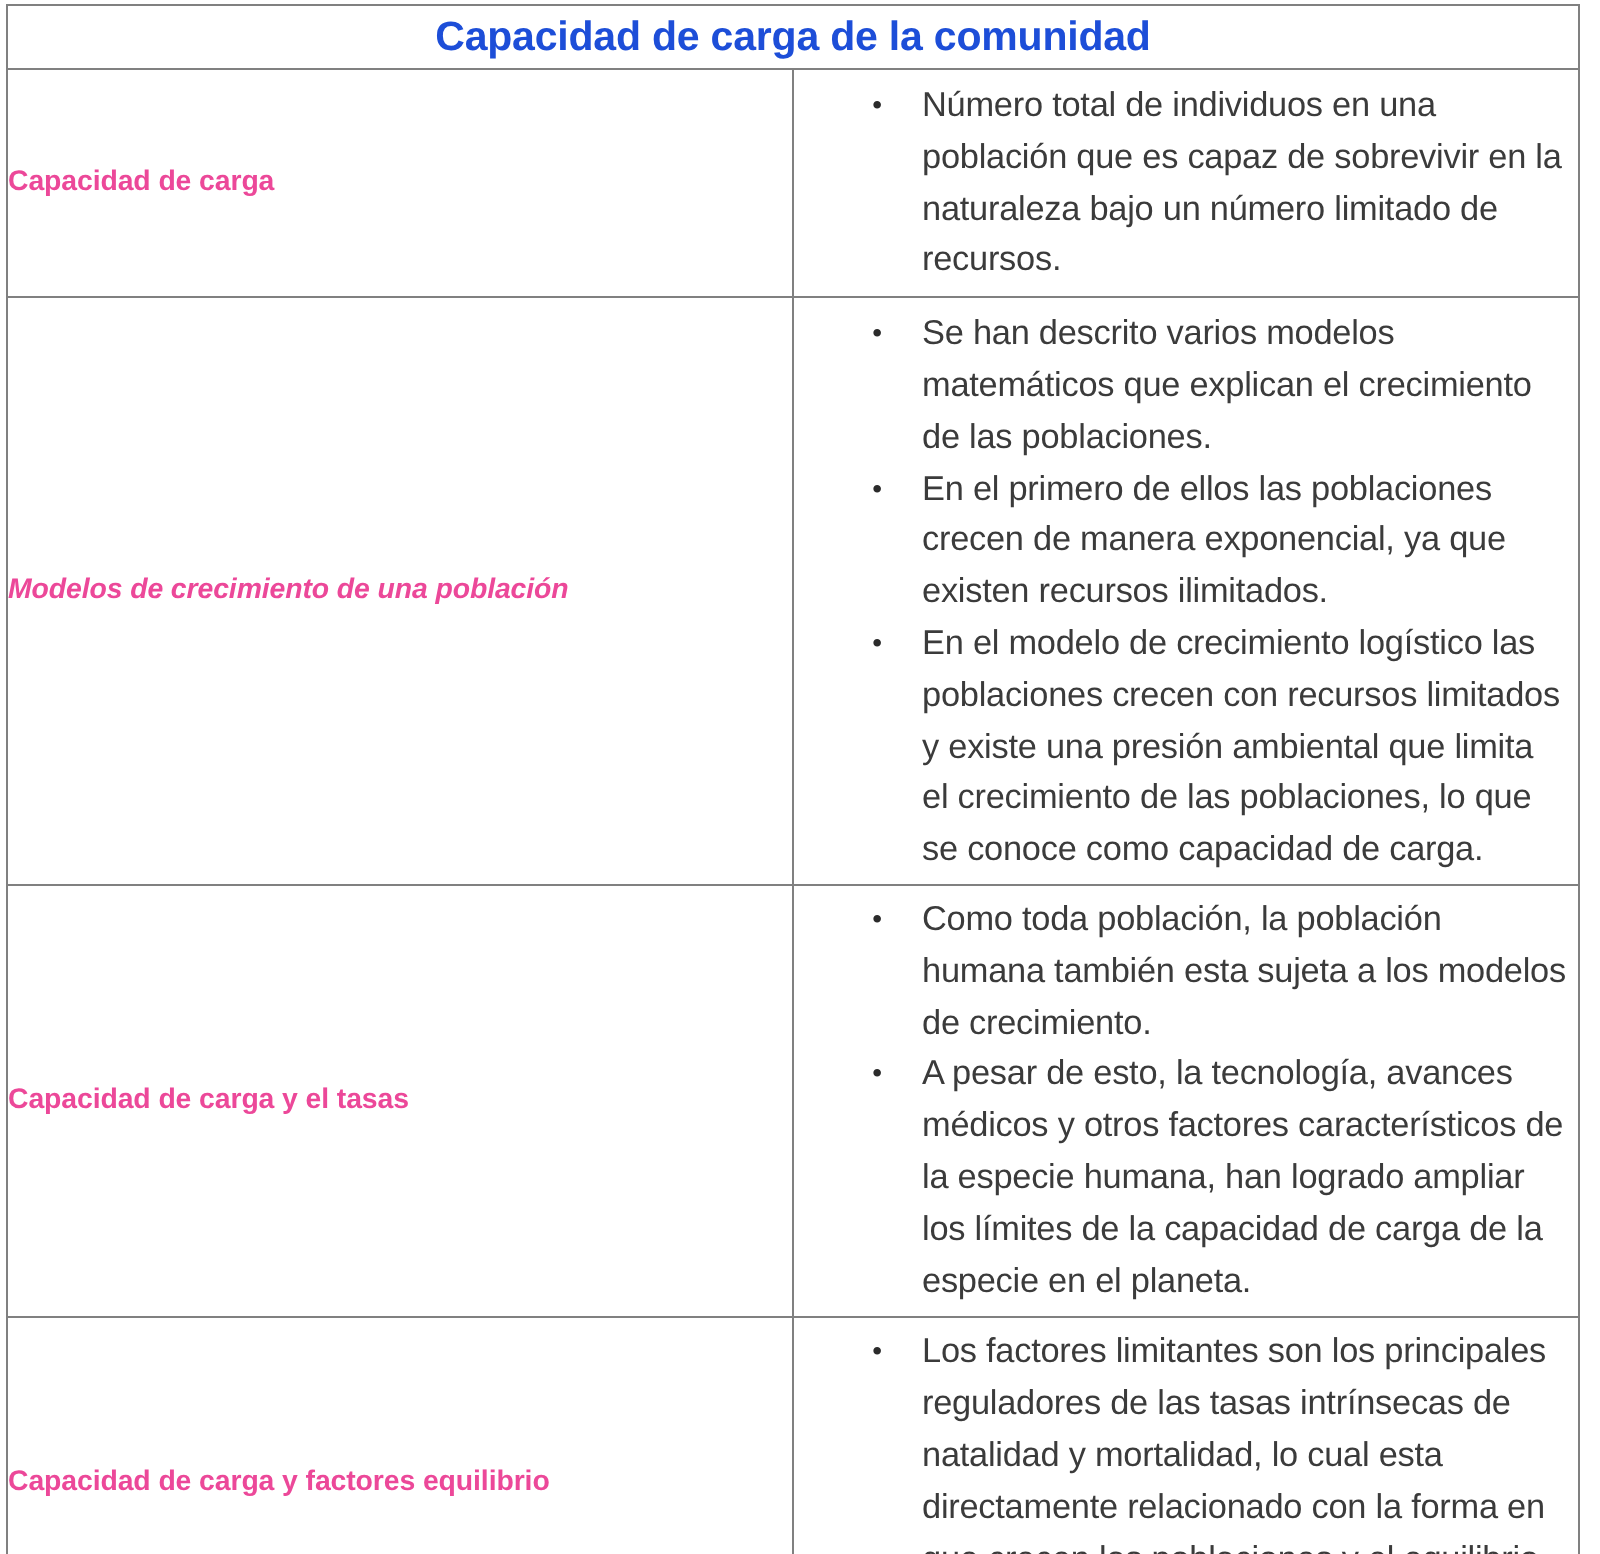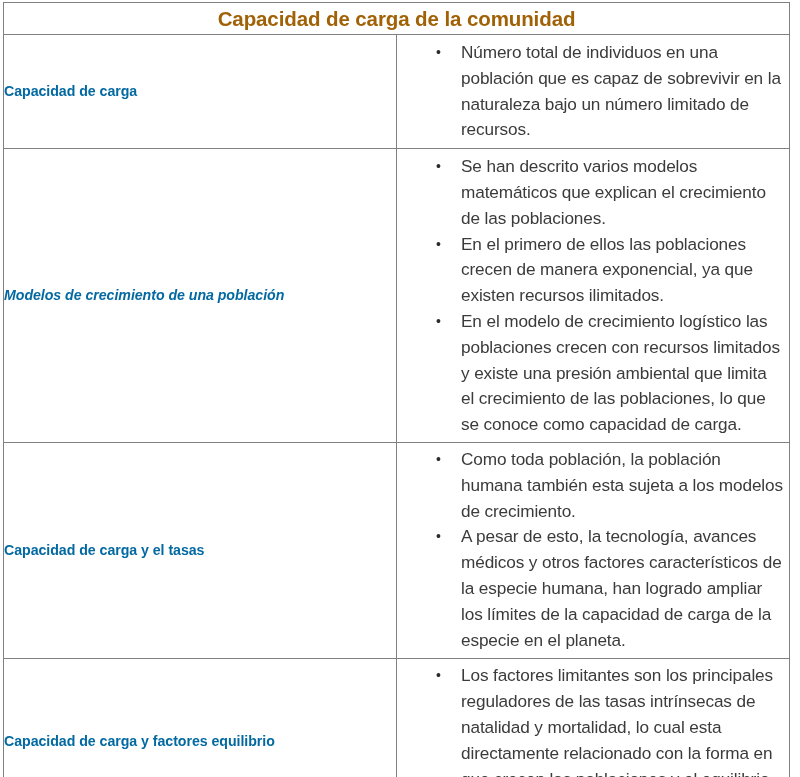--- a/index.html
+++ b/index.html
@@ -41,36 +41,36 @@
   
   .title-cell {
     height: 31px;
     text-align: center;
     vertical-align: middle;
     padding: 0 4px;
   }
   .title-text {
     font-size: 20.5px;
     font-weight: bold;
-    color: #a16207;
+    color: #1d4ed8;
     letter-spacing: -0.1px;
     line-height: 27px;
     white-space: nowrap;
   }
 
   
   .label-cell {
     width: 365px;
     padding: 4px 10px 4px 12px;
     vertical-align: middle;
   }
   .label-text {
     font-size: 14.2px;
     font-weight: bold;
-    color: #0369a1;
+    color: #ec4899;
     line-height: 21px;
     letter-spacing: -0.05px;
   }
 
   
   .content-cell {
     padding: 6px 6px 6px 0;
     vertical-align: middle;
   }
   ul.bullets {

